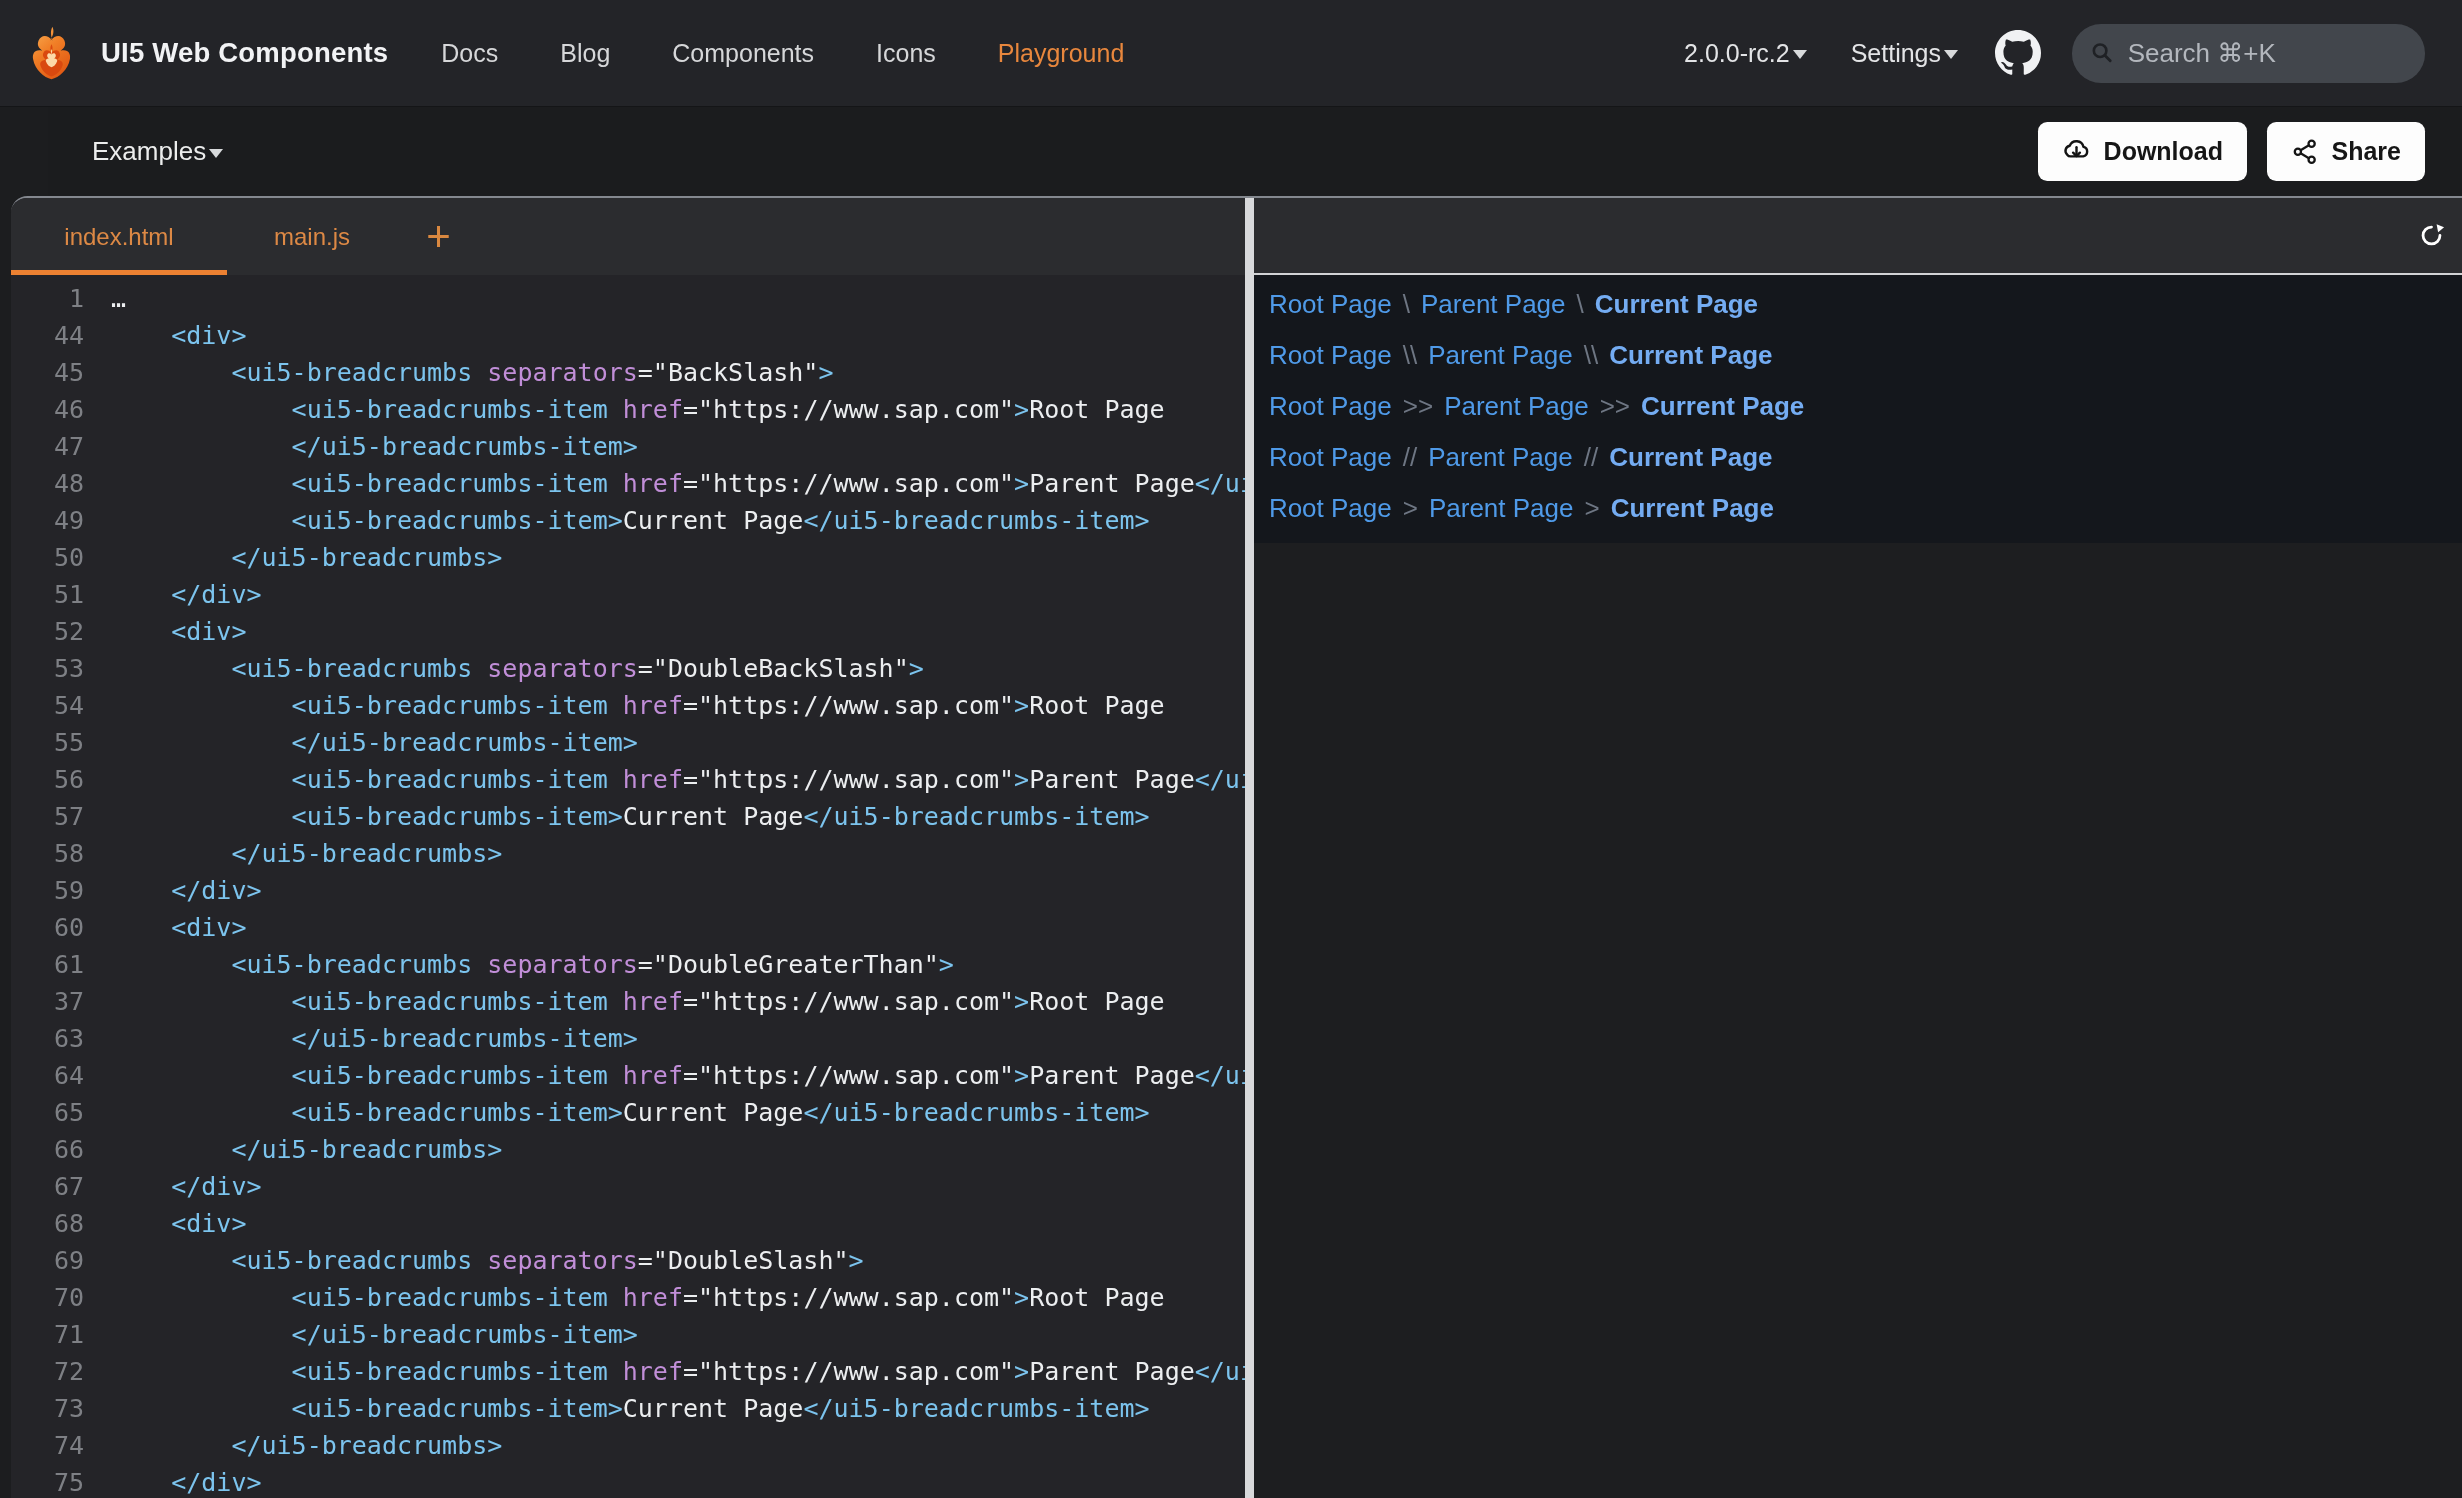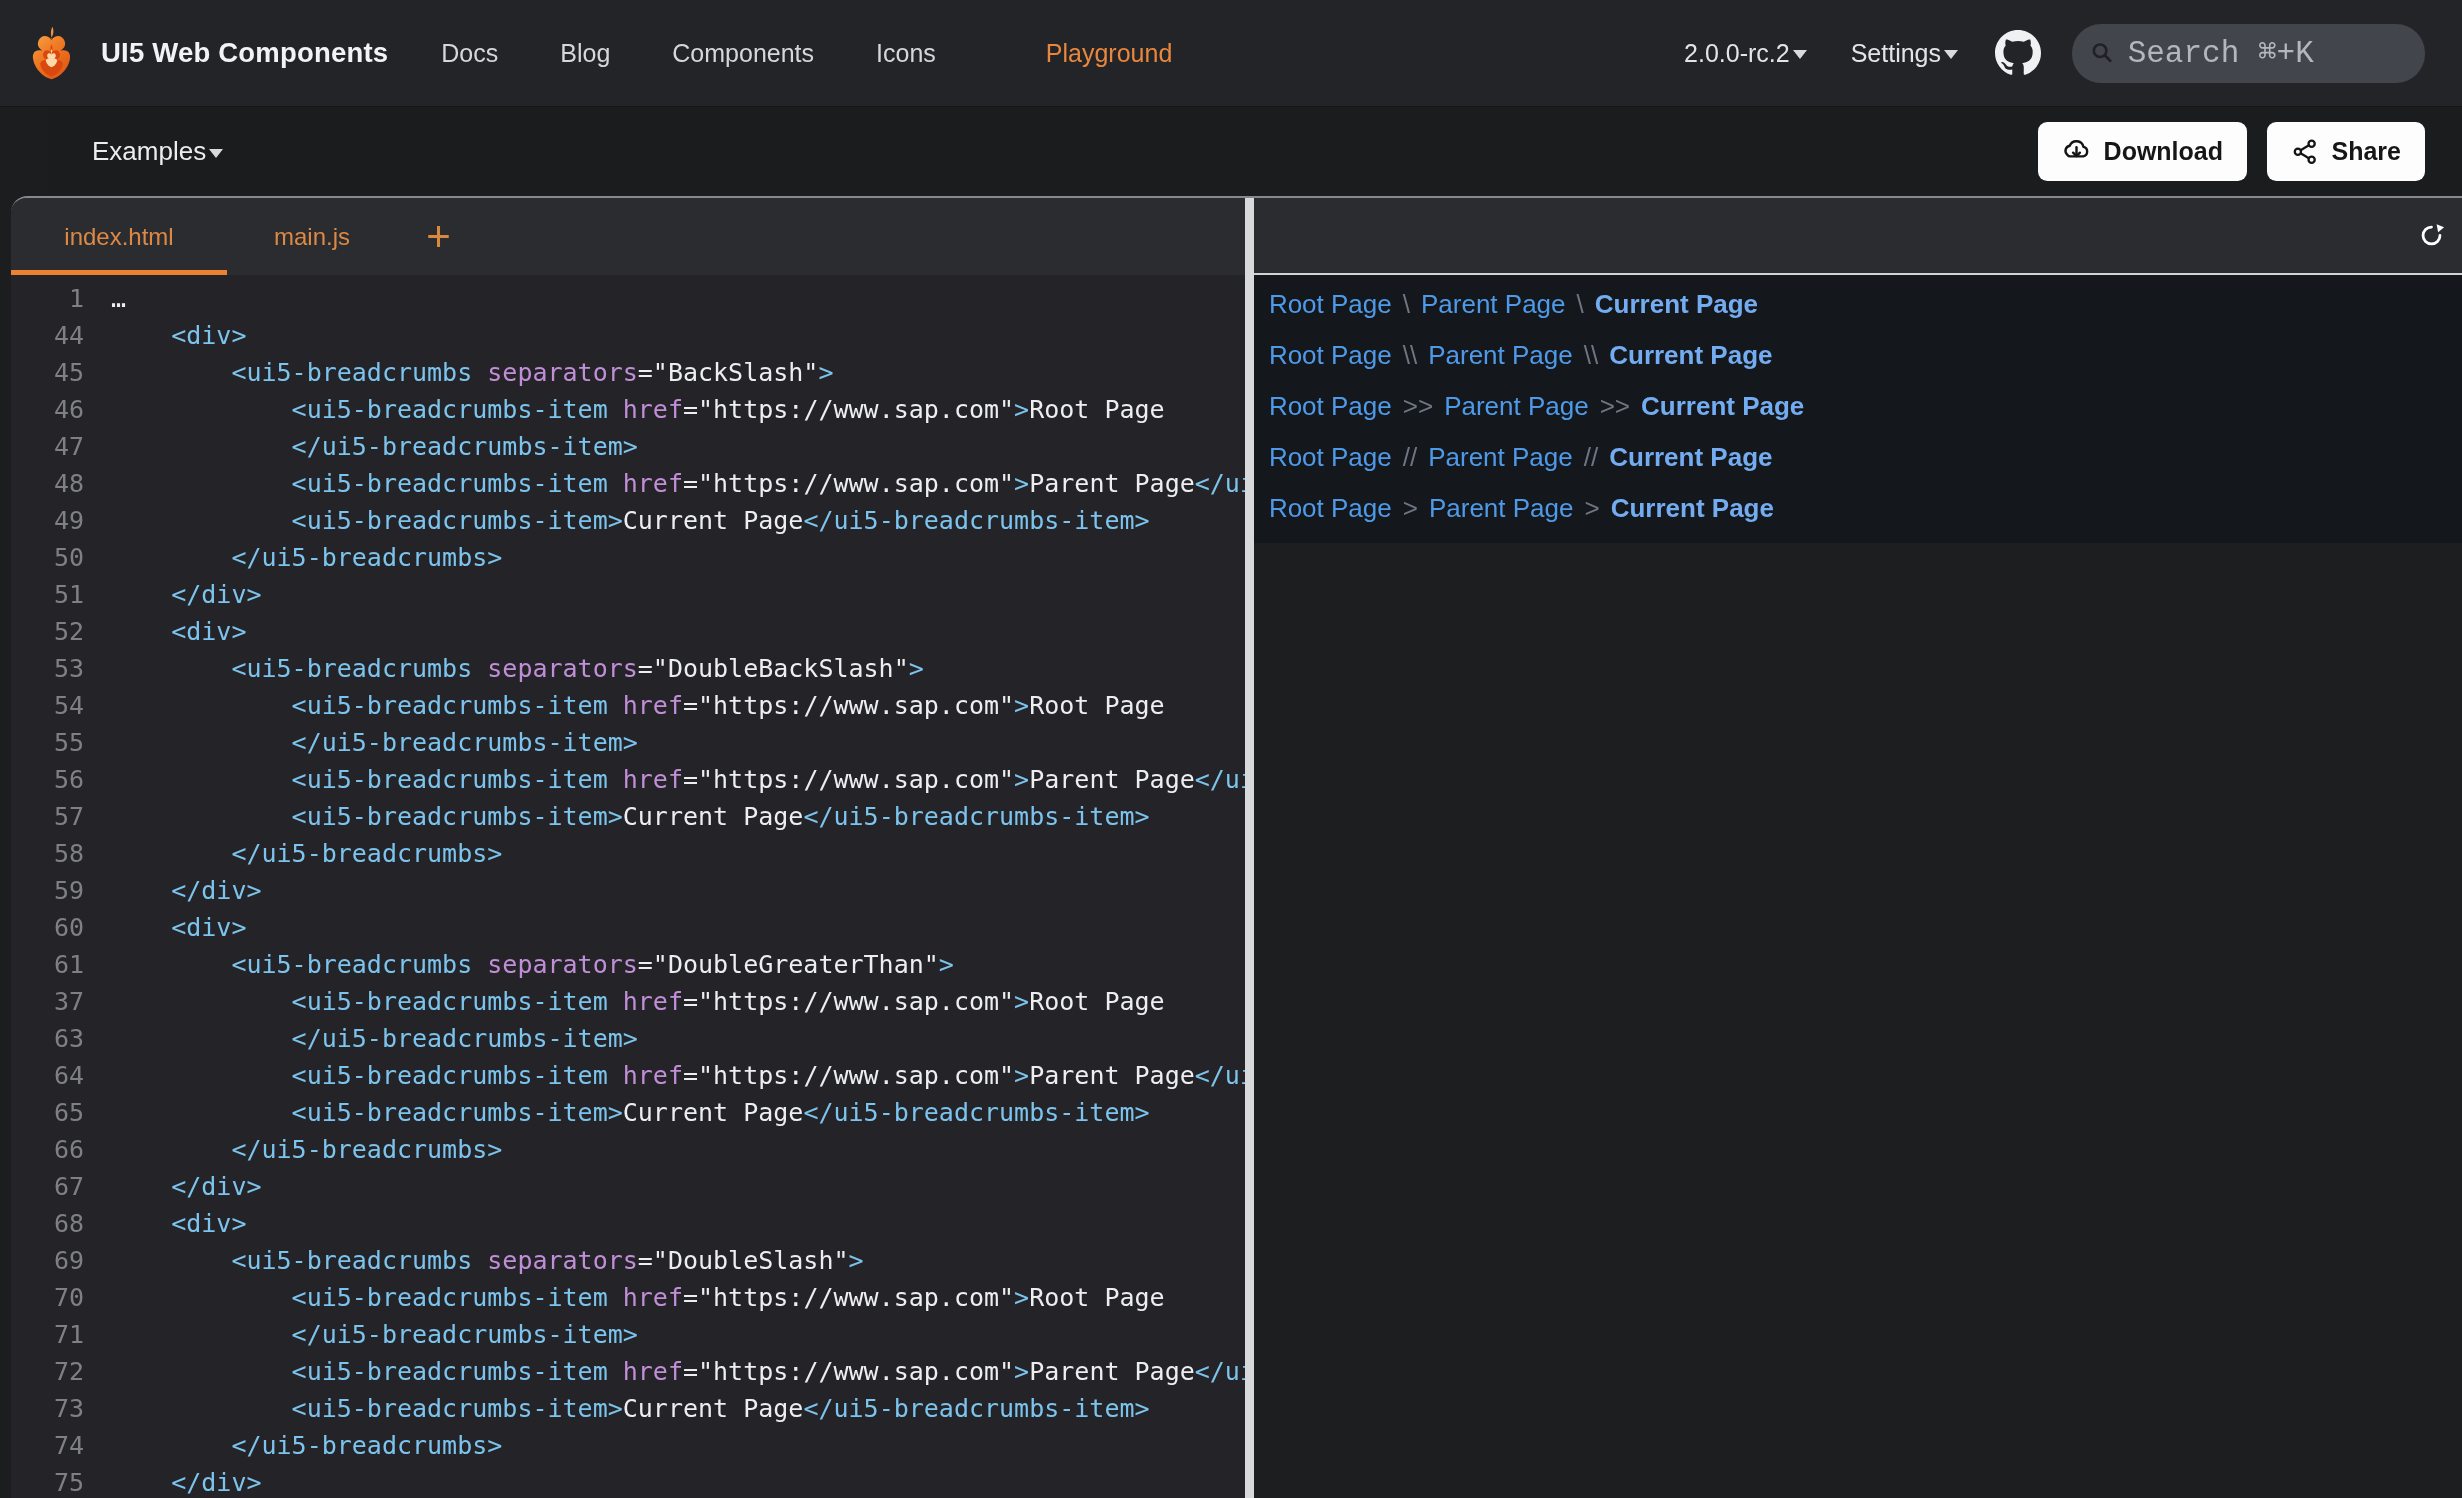--- a/index.html
+++ b/index.html
@@ -17,35 +17,35 @@
 
   
   .header{
     height:107px; background:#232428; display:flex; align-items:center;
     padding:0 37px 0 22px; border-bottom:1.8px solid #141517;
   }
   .logo{ width:59px; height:59px; flex:none; margin-right:20px; cursor:pointer; }
   .brand{ font-size:27.5px; font-weight:700; color:#f2f3f5; letter-spacing:0.2px; cursor:pointer; }
   .nav{ display:flex; list-style:none; margin-left:53px; gap:62px; }
   .nav li{ font-size:25px; color:#d6d7d9; cursor:pointer; white-space:nowrap; }
-  .nav li.active{ color:var(--accent);margin-left:48px; }
+  .nav li.active{ color:var(--accent); }
   .hspacer{ flex:1; }
   .drop{ display:flex; align-items:center; gap:3px; font-size:25px; color:#e3e4e6; cursor:pointer; }
   .caret{ width:0; height:0; border-left:7.3px solid transparent; border-right:7.3px solid transparent;
           border-top:9.2px solid #d8dadc; margin-top:3.7px; }
   .version{ margin-right:44px; }
   .settings{ margin-right:37px; }
   .gh{ width:46px; height:46px; margin-right:31px; cursor:pointer; flex:none; }
   .search{
     width:353px; height:59px; border-radius:29px; background:#42464c;
     display:flex; align-items:center; padding:0 18.4px; gap:13px;
   }
   .search input{
     background:transparent; border:none; outline:none; width:100%;
-    font-size:31px; color:#e8e9eb; font-family:Liberation Mono, monospace;
+    font-size:26px; color:#e8e9eb; font-family:Liberation Sans, sans-serif;
   }
   .search input::placeholder{ color:#b3b7bd; }
 
   
   .subbar{ height:89px; display:flex; align-items:center; padding:0 37px 0 44px; background:#1b1c1e;margin-left:48px; }
   .examples{ font-size:26px; color:#eceded; }
   .btn{
     height:59px; background:#fdfdfd; color:#161616; border:none; border-radius:9.2px;
     font-family:"Liberation Sans", sans-serif; font-size:25px; font-weight:700;
     display:flex; align-items:center; gap:13px; padding:0 24px; margin-left:20px; cursor:pointer;

